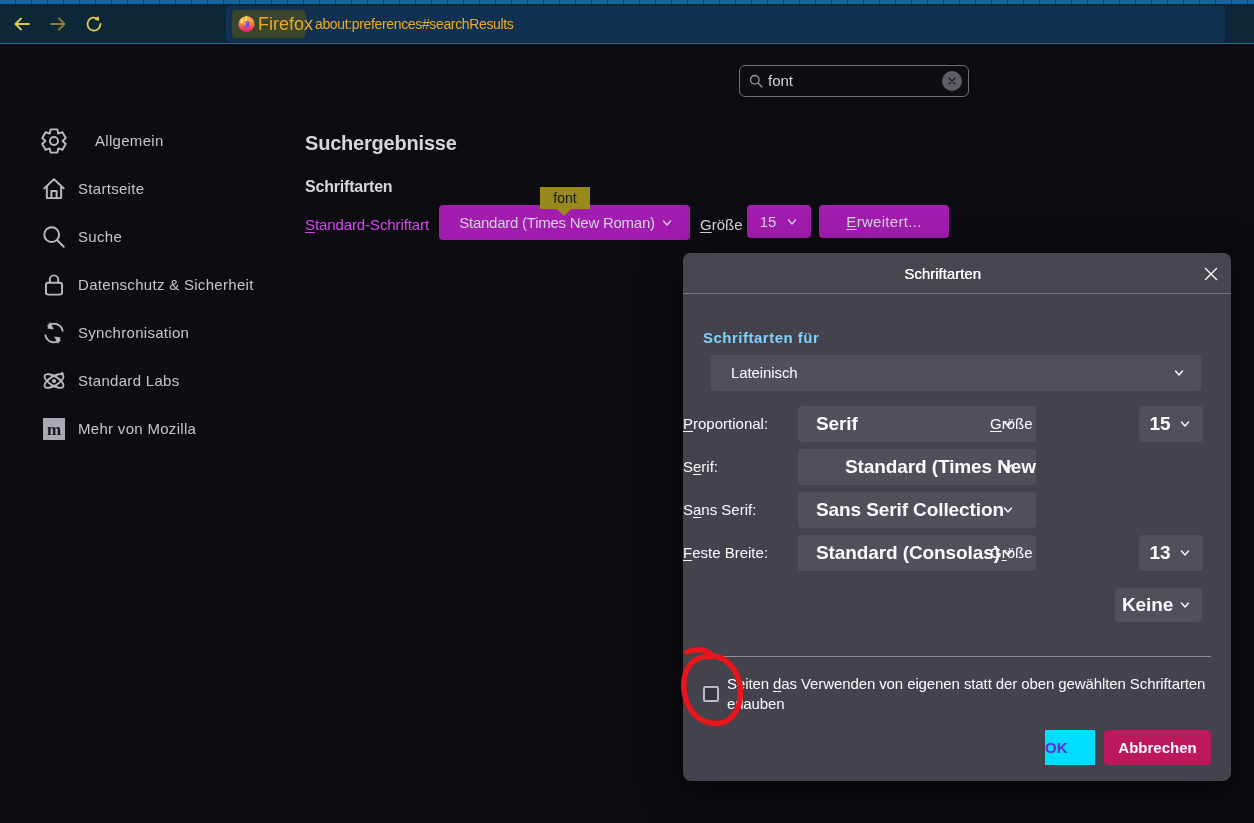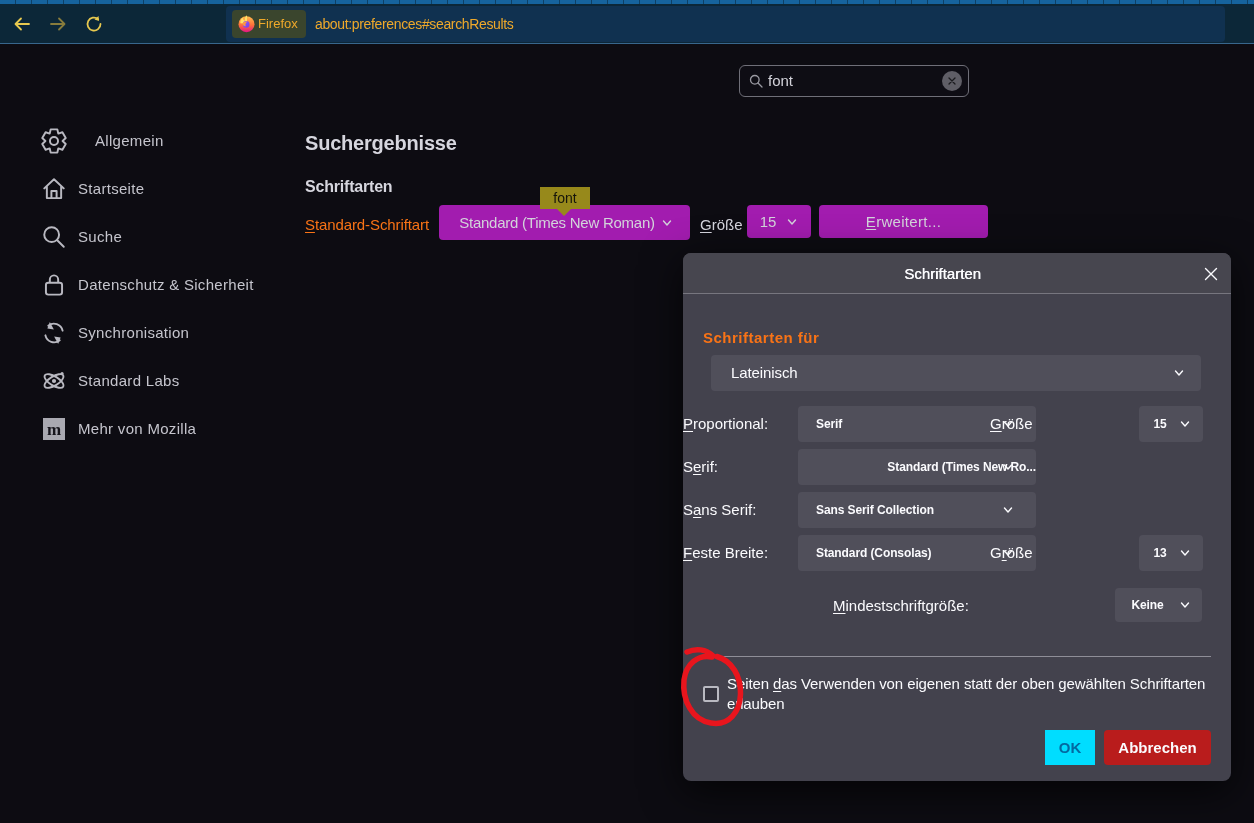--- a/index.html
+++ b/index.html
@@ -7,58 +7,58 @@
   body { background:#0d0c12; font-family:"Liberation Sans", sans-serif; position:relative; }
   .abs { position:absolute; }
 
   
   #topstrip { left:0; top:0; width:1254px; height:4px;
     background: repeating-linear-gradient(90deg,#16639d 0px,#16639d 15px,#0d4066 15px,#0d4066 16px); }
   #toolbar { left:0; top:4px; width:1254px; height:40px; background:#0c2738; }
   #toolbarline { left:0; top:43px; width:1254px; height:1px; background:#38678d; }
   #urlbar { left:226px; top:6px; width:999px; height:36px; background:#103150; border-radius:4px; }
   #chip { left:232px; top:10px; width:74px; height:28px; background:#3a452d; border-radius:4px; }
-  #chiptext { left:258px; top:10px; height:17px; line-height:28px; color:#efa92a; font-size:13px; }
+  #chiptext { left:258px; top:10px; height:17px; line-height:28px; color:#efa92a; font-size:18px; }
   #urltext { left:315px; top:6px; height:36px; line-height:36px; color:#efa92a; font-size:14px; letter-spacing:-0.35px; }
 
   
   #searchbox { left:739px; top:65px; width:230px; height:32px; border:1px solid #6f6f78; border-radius:6px; background:#0e0d14; }
   #searchtext { left:768px; top:65px; height:32px; line-height:32px; font-size:15px; color:#d3d3da; }
   #clearbtn { left:942px; top:71px; width:20px; height:20px; border-radius:50%; background:#5f5e66; }
 
   
   .nav { left:78px; height:24px; line-height:24px; font-size:15px; color:#c5c5cd; letter-spacing:0.3px; }
   .navicon { left:41px; width:26px; height:26px; }
 
   
   #h1 { left:305px; top:132px; font-size:20px; font-weight:bold; color:#d6d6de; letter-spacing:-0.2px; }
   #h2 { left:305px; top:178px; font-size:16px; font-weight:bold; color:#d6d6de; letter-spacing:-0.2px; }
-  #lbl-std { left:305px; top:216px; font-size:15px; color:#f97316; letter-spacing:-0.1px; }
+  #lbl-std { left:305px; top:216px; font-size:15px; color:#d946ef; letter-spacing:-0.1px; }
   .widget { background:#a21caf; border-radius:4px; color:#d3d3da; font-size:15px; text-align:center; }
   #dd-main { left:439px; top:205px; width:251px; height:35px; line-height:35px; letter-spacing:-0.25px; padding-right:15px; }
   #dd-size15a { left:747px; top:205px; width:64px; height:33px; line-height:33px; padding-right:22px; }
-  #btn-erw { left:819px; top:205px; width:169px; height:33px; line-height:33px; letter-spacing:0.3px; }
+  #btn-erw { left:819px; top:205px; width:130px; height:33px; line-height:33px; letter-spacing:0.3px; }
   #lbl-groesse-a { left:700px; top:216px; font-size:15px; color:#d6d6de; }
   #fonttag { left:540px; top:187px; width:50px; height:22px; background:#97891b; color:#16150b; font-size:14px; text-align:center; line-height:22px; }
   #fonttag:after { content:""; position:absolute; left:17px; top:22px; border-left:7px solid transparent; border-right:7px solid transparent; border-top:7px solid #97891b; }
   u { text-decoration:underline; text-underline-offset:2px; }
 
   
   #dialog { left:683px; top:253px; width:548px; height:528px; background:#43424d; border-radius:8px; box-shadow:0 10px 40px rgba(0,0,0,0.7); }
   #dlg-title { left:0; top:0; width:548px; height:41px; background:#47464f; border-bottom:1px solid #77767f; border-radius:8px 8px 0 0; text-align:center; line-height:41px; color:#fbfbfe; font-size:15px; padding-right:29px; text-shadow:0.4px 0 0 #fbfbfe; }
-  .dtext { color:#f97316; font-size:15px; }
+  .dtext { color:#7dd3fc; font-size:15px; }
   #lbl-sfuer { left:20px; top:76px; font-weight:bold; letter-spacing:0.5px; }
-  .dwidget { background:#504f5a; border-radius:4px; color:#fbfbfe; font-size:12px; font-weight:bold; letter-spacing:-0.1px; }
+  .dwidget { background:#504f5a; border-radius:4px; color:#fbfbfe; font-size:19px; font-weight:bold; letter-spacing:-0.1px; }
   .dlabel { font-size:15px; color:#fbfbfe; text-align:left; }
   #dd-lat { left:28px; top:102px; width:490px; height:36px; line-height:36px; font-weight:normal; font-size:15px; padding-left:20px; text-align:left; }
 
   .chev { position:absolute; width:12px; height:12px; }
 
-  #dlg-ok { left:362px; top:477px; width:50px; height:35px; background:#00ddff; border-radius:0; color:#0369a1; font-size:15px; font-weight:bold; text-align:center; line-height:35px; }
-  #dlg-cancel { left:421px; top:477px; width:107px; height:35px; background:#b91c1c; border-radius:4px; color:#fbfbfe; font-size:15px; font-weight:bold; text-align:center; line-height:35px; }
+  #dlg-ok { left:362px; top:477px; width:50px; height:35px; background:#00ddff; border-radius:0; color:#6d28d9; font-size:15px; font-weight:bold; line-height:35px; }
+  #dlg-cancel { left:421px; top:477px; width:107px; height:35px; background:#be185d; border-radius:4px; color:#fbfbfe; font-size:15px; font-weight:bold; text-align:center; line-height:35px; }
   #dlg-sep { left:20px; top:403px; width:508px; height:1px; background:#8f8e98; }
   #dlg-check { left:20px; top:433px; width:16px; height:16px; border:2px solid #b9b9c1; border-radius:2px; background:#35343f; }
   #dlg-chktext { left:44px; top:421px; width:492px; font-size:15px; color:#fbfbfe; line-height:20px; letter-spacing:-0.1px; }
 </style>
 </head>
 <body>
 
 <div class="abs" id="topstrip"></div>
 <div class="abs" id="toolbar"></div>
 <div class="abs" id="urlbar"></div>
@@ -210,21 +210,20 @@
         <path d="M2.5 4 L6 8 L9.5 4" stroke="#fbfbfe" stroke-width="1.4" fill="none" stroke-linecap="round" stroke-linejoin="round"></path>
       </svg>
   </div>
   <div class="abs dlabel" style="left:307px; top:291px; width:141px;">G<u>r</u>öße</div>
   <div class="abs dwidget" style="left:456px; top:282px; width:64px; height:36px; line-height:36px; padding-right:22px; text-align:center;">13
     <svg class="chev" style="right:12px; top:12px;" viewBox="0 0 12 12">
         <path d="M2.5 4 L6 8 L9.5 4" stroke="#fbfbfe" stroke-width="1.4" fill="none" stroke-linecap="round" stroke-linejoin="round"></path>
       </svg>
   </div>
 
-  <div class="abs dlabel" style="left:150px; top:344px; width:274px;"><u>M</u>indestschriftgröße:</div>
   <div class="abs dwidget" style="left:432px; top:335px; width:87px; height:34px; line-height:34px; padding-right:22px; text-align:center;">Keine
     <svg class="chev" style="right:11px; top:11px;" viewBox="0 0 12 12">
         <path d="M2.5 4 L6 8 L9.5 4" stroke="#fbfbfe" stroke-width="1.4" fill="none" stroke-linecap="round" stroke-linejoin="round"></path>
       </svg>
   </div>
 
   <div class="abs" id="dlg-sep"></div>
   <div class="abs" id="dlg-check"></div>
   <div class="abs" id="dlg-chktext">Seiten <u>d</u>as Verwenden von eigenen statt der oben gewählten Schriftarten erlauben</div>
 

